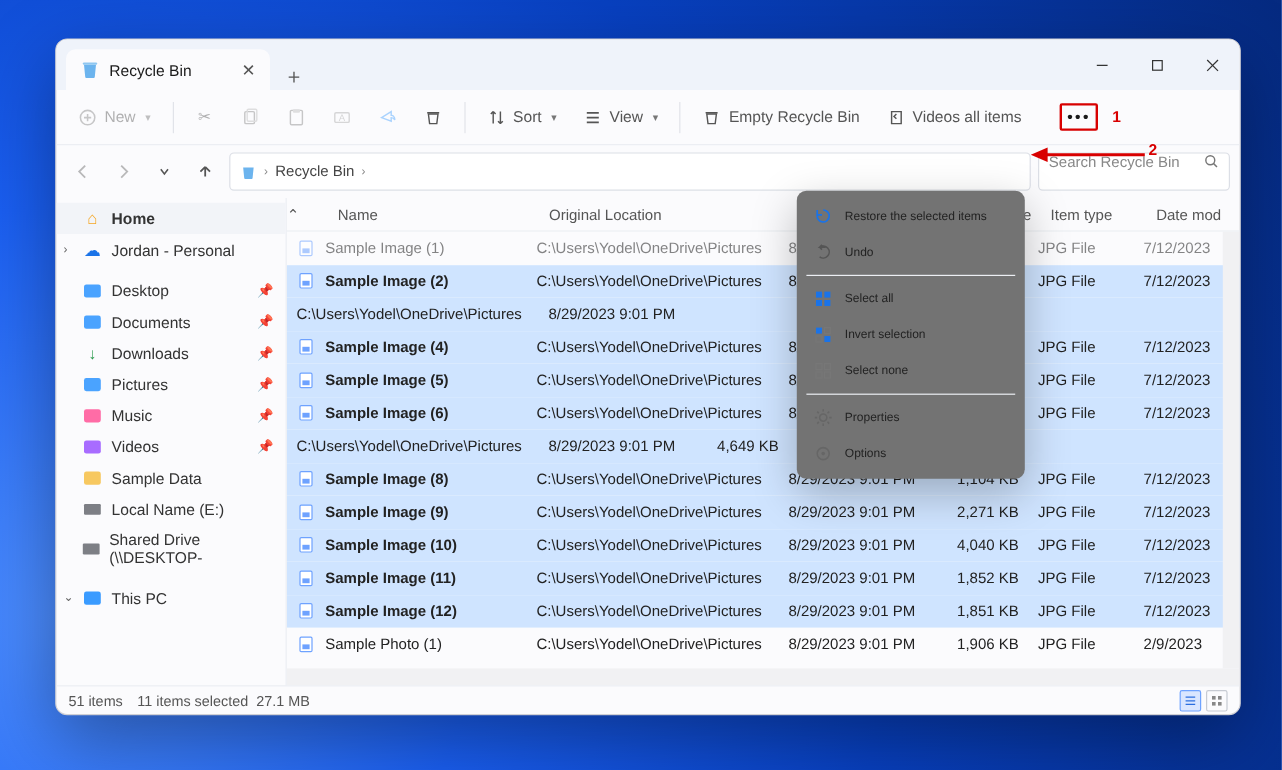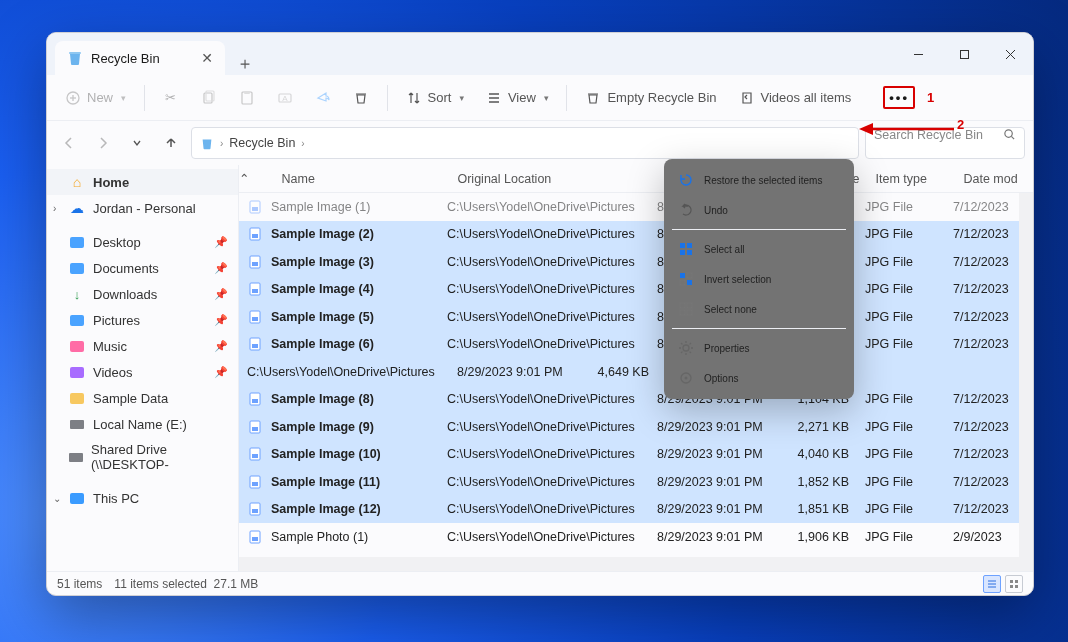--- a/index.html
+++ b/index.html
@@ -411,29 +411,20 @@
               </span>
               <span>Sample Image (2)</span>
             </div>
             <div class="col c-orig">C:\Users\Yodel\OneDrive\Pictures</div>
             <div class="col c-date">8/29/2023 9:01 PM</div>
             <div class="col c-size"></div>
             <div class="col c-type">JPG File</div>
             <div class="col c-mod">7/12/2023</div>
           </div>
           <div class="row selected">
-            <div class="col c-name">
-              <span class="fileicon">
-                <svg width="16" height="16" viewBox="0 0 16 16">
-                  <rect x="3" y="2" width="10" height="12" rx="1" fill="#fff" stroke="#6ea2ff"></rect>
-                  <rect x="5" y="8" width="6" height="4" fill="#6ea2ff"></rect>
-                </svg>
-              </span>
-              <span>Sample Image (3)</span>
-            </div>
             <div class="col c-orig">C:\Users\Yodel\OneDrive\Pictures</div>
             <div class="col c-date">8/29/2023 9:01 PM</div>
             <div class="col c-size"></div>
             <div class="col c-type">JPG File</div>
             <div class="col c-mod">7/12/2023</div>
           </div>
           <div class="row selected">
             <div class="col c-name">
               <span class="fileicon">
                 <svg width="16" height="16" viewBox="0 0 16 16">

